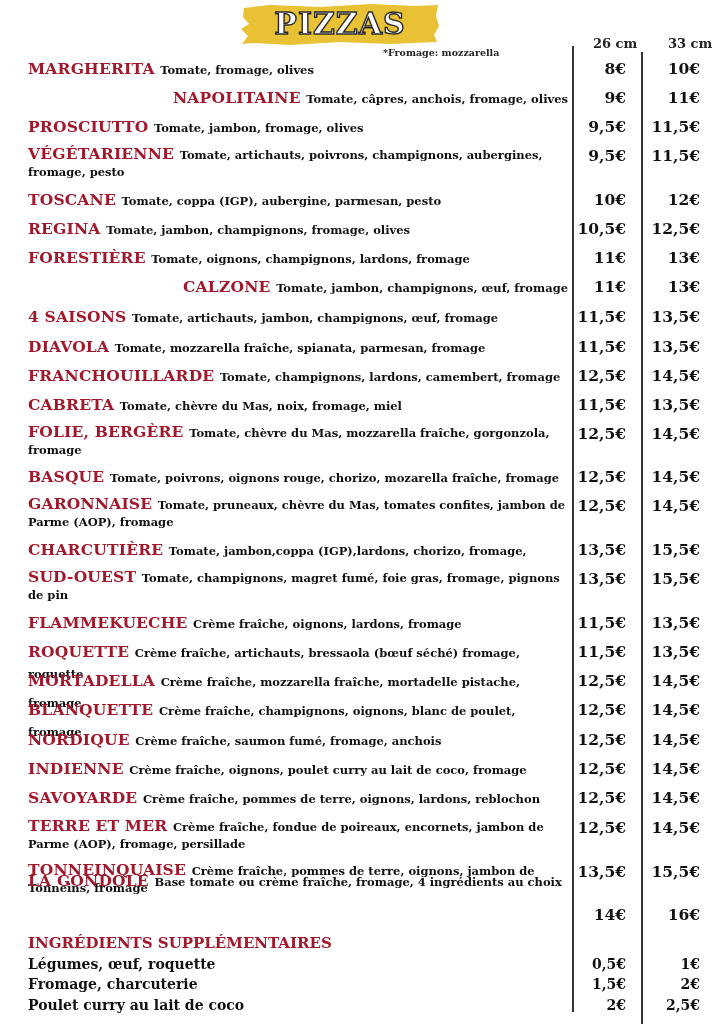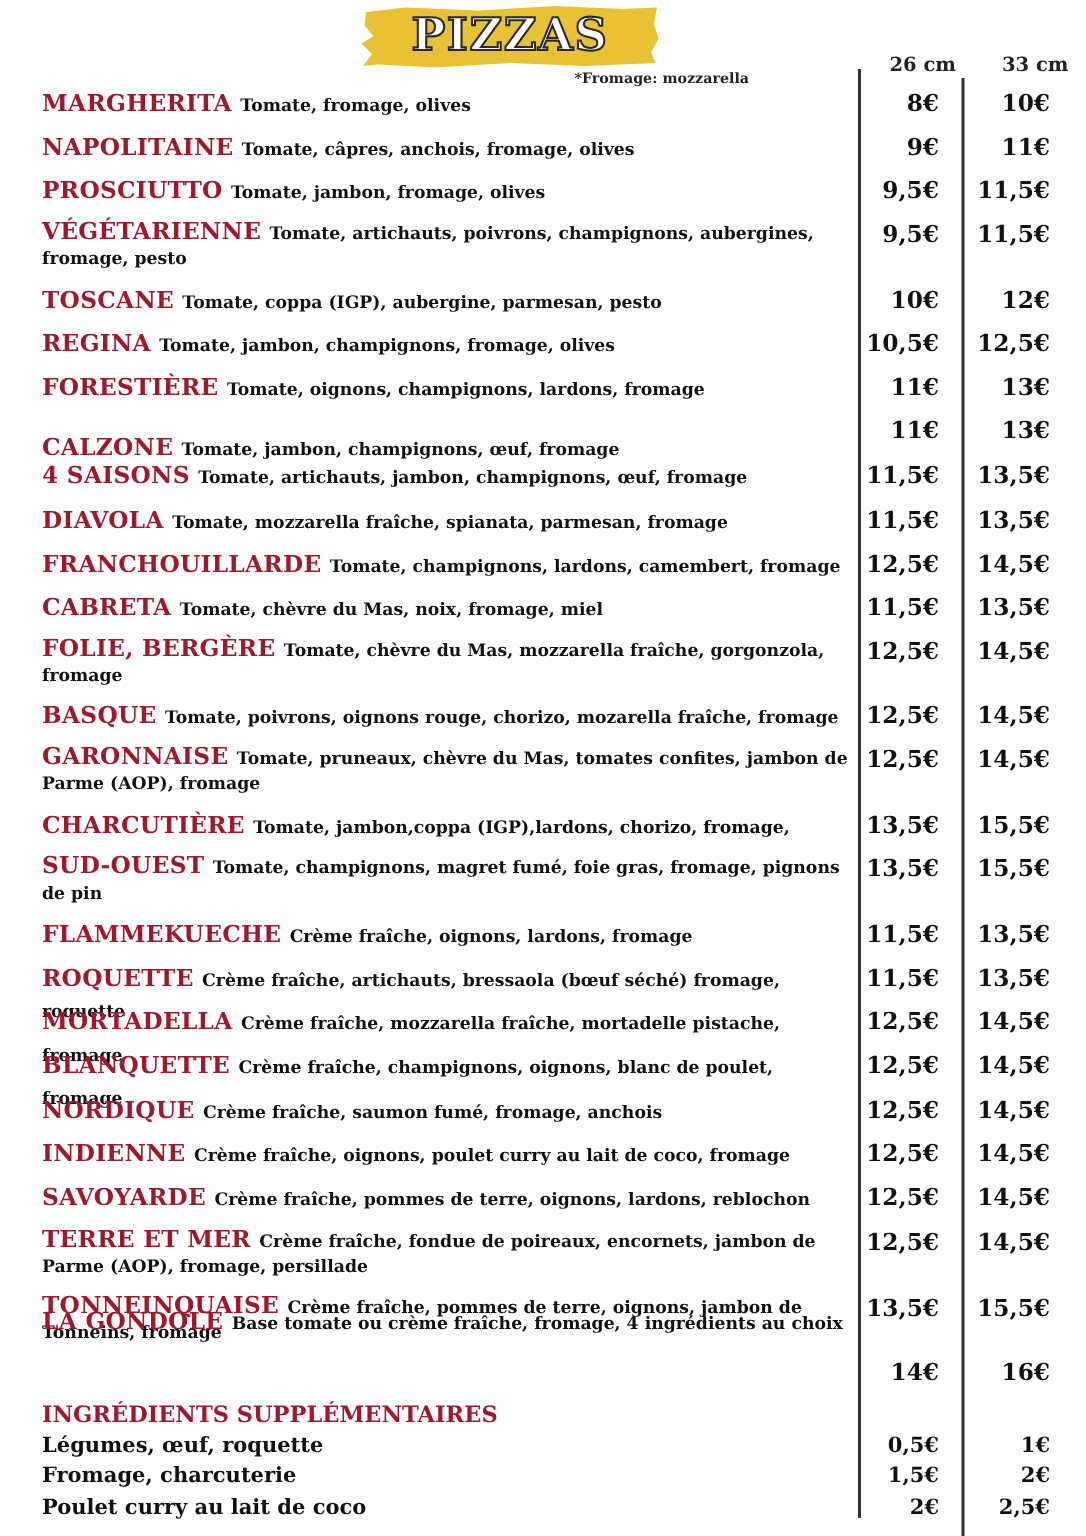--- a/index.html
+++ b/index.html
@@ -36,39 +36,39 @@
 <div class="col-head" style="left:593px">26 cm</div>
 <div class="col-head" style="left:668px">33 cm</div>
 
 <div class="vline" style="left:572px; top:46px; height:966px;"></div>
 <div class="vline" style="left:641px; top:52px; height:972px;"></div>
 
 <div id="pizza-list">
     <div class="row" style="top: 59px; line-height: 20px;"><span class="name">MARGHERITA</span> <span class="desc">Tomate, fromage, olives</span></div>
     <div class="p26" style="top: 59px;">8€</div>
     <div class="p33" style="top: 59px;">10€</div>
-    <div class="row" style="top: 88px; line-height: 20px;"><span class="name">NAPOLITAINE</span> <span class="desc">Tomate, câpres, anchois, fromage, olives</span></div>
+    <div class="row" style="top: 88px; line-height: 20px; text-align: right;"><span class="name">NAPOLITAINE</span> <span class="desc">Tomate, câpres, anchois, fromage, olives</span></div>
     <div class="p26" style="top: 88px;">9€</div>
     <div class="p33" style="top: 88px;">11€</div>
     <div class="row" style="top: 117px; line-height: 20px;"><span class="name">PROSCIUTTO</span> <span class="desc">Tomate, jambon, fromage, olives</span></div>
     <div class="p26" style="top: 117px;">9,5€</div>
     <div class="p33" style="top: 117px;">11,5€</div>
     <div class="row" style="top: 146px; line-height: 16px;"><span class="name">VÉGÉTARIENNE</span> <span class="desc">Tomate, artichauts, poivrons, champignons, aubergines, fromage, pesto</span></div>
     <div class="p26" style="top: 146px;">9,5€</div>
     <div class="p33" style="top: 146px;">11,5€</div>
     <div class="row" style="top: 190px; line-height: 20px;"><span class="name">TOSCANE</span> <span class="desc">Tomate, coppa (IGP), aubergine, parmesan, pesto</span></div>
     <div class="p26" style="top: 190px;">10€</div>
     <div class="p33" style="top: 190px;">12€</div>
     <div class="row" style="top: 219px; line-height: 20px;"><span class="name">REGINA</span> <span class="desc">Tomate, jambon, champignons, fromage, olives</span></div>
     <div class="p26" style="top: 219px;">10,5€</div>
     <div class="p33" style="top: 219px;">12,5€</div>
     <div class="row" style="top: 248px; line-height: 20px;"><span class="name">FORESTIÈRE</span> <span class="desc">Tomate, oignons, champignons, lardons, fromage</span></div>
     <div class="p26" style="top: 248px;">11€</div>
     <div class="p33" style="top: 248px;">13€</div>
-    <div class="row" style="top: 288px; line-height: 20px;"><span class="name">CALZONE</span> <span class="desc">Tomate,  jambon, champignons, œuf, fromage</span></div>
+    <div class="row" style="top: 277px; line-height: 20px; text-align: right;"><span class="name">CALZONE</span> <span class="desc">Tomate,  jambon, champignons, œuf, fromage</span></div>
     <div class="p26" style="top: 277px;">11€</div>
     <div class="p33" style="top: 277px;">13€</div>
     <div class="row" style="top: 307px; line-height: 20px;"><span class="name">4 SAISONS</span> <span class="desc">Tomate, artichauts, jambon, champignons, œuf, fromage</span></div>
     <div class="p26" style="top: 307px;">11,5€</div>
     <div class="p33" style="top: 307px;">13,5€</div>
     <div class="row" style="top: 337px; line-height: 20px;"><span class="name">DIAVOLA</span> <span class="desc">Tomate, mozzarella fraîche, spianata, parmesan, fromage</span></div>
     <div class="p26" style="top: 337px;">11,5€</div>
     <div class="p33" style="top: 337px;">13,5€</div>
     <div class="row" style="top: 366px; line-height: 20px;"><span class="name">FRANCHOUILLARDE</span> <span class="desc">Tomate, champignons, lardons, camembert, fromage</span></div>
     <div class="p26" style="top: 366px;">12,5€</div>

